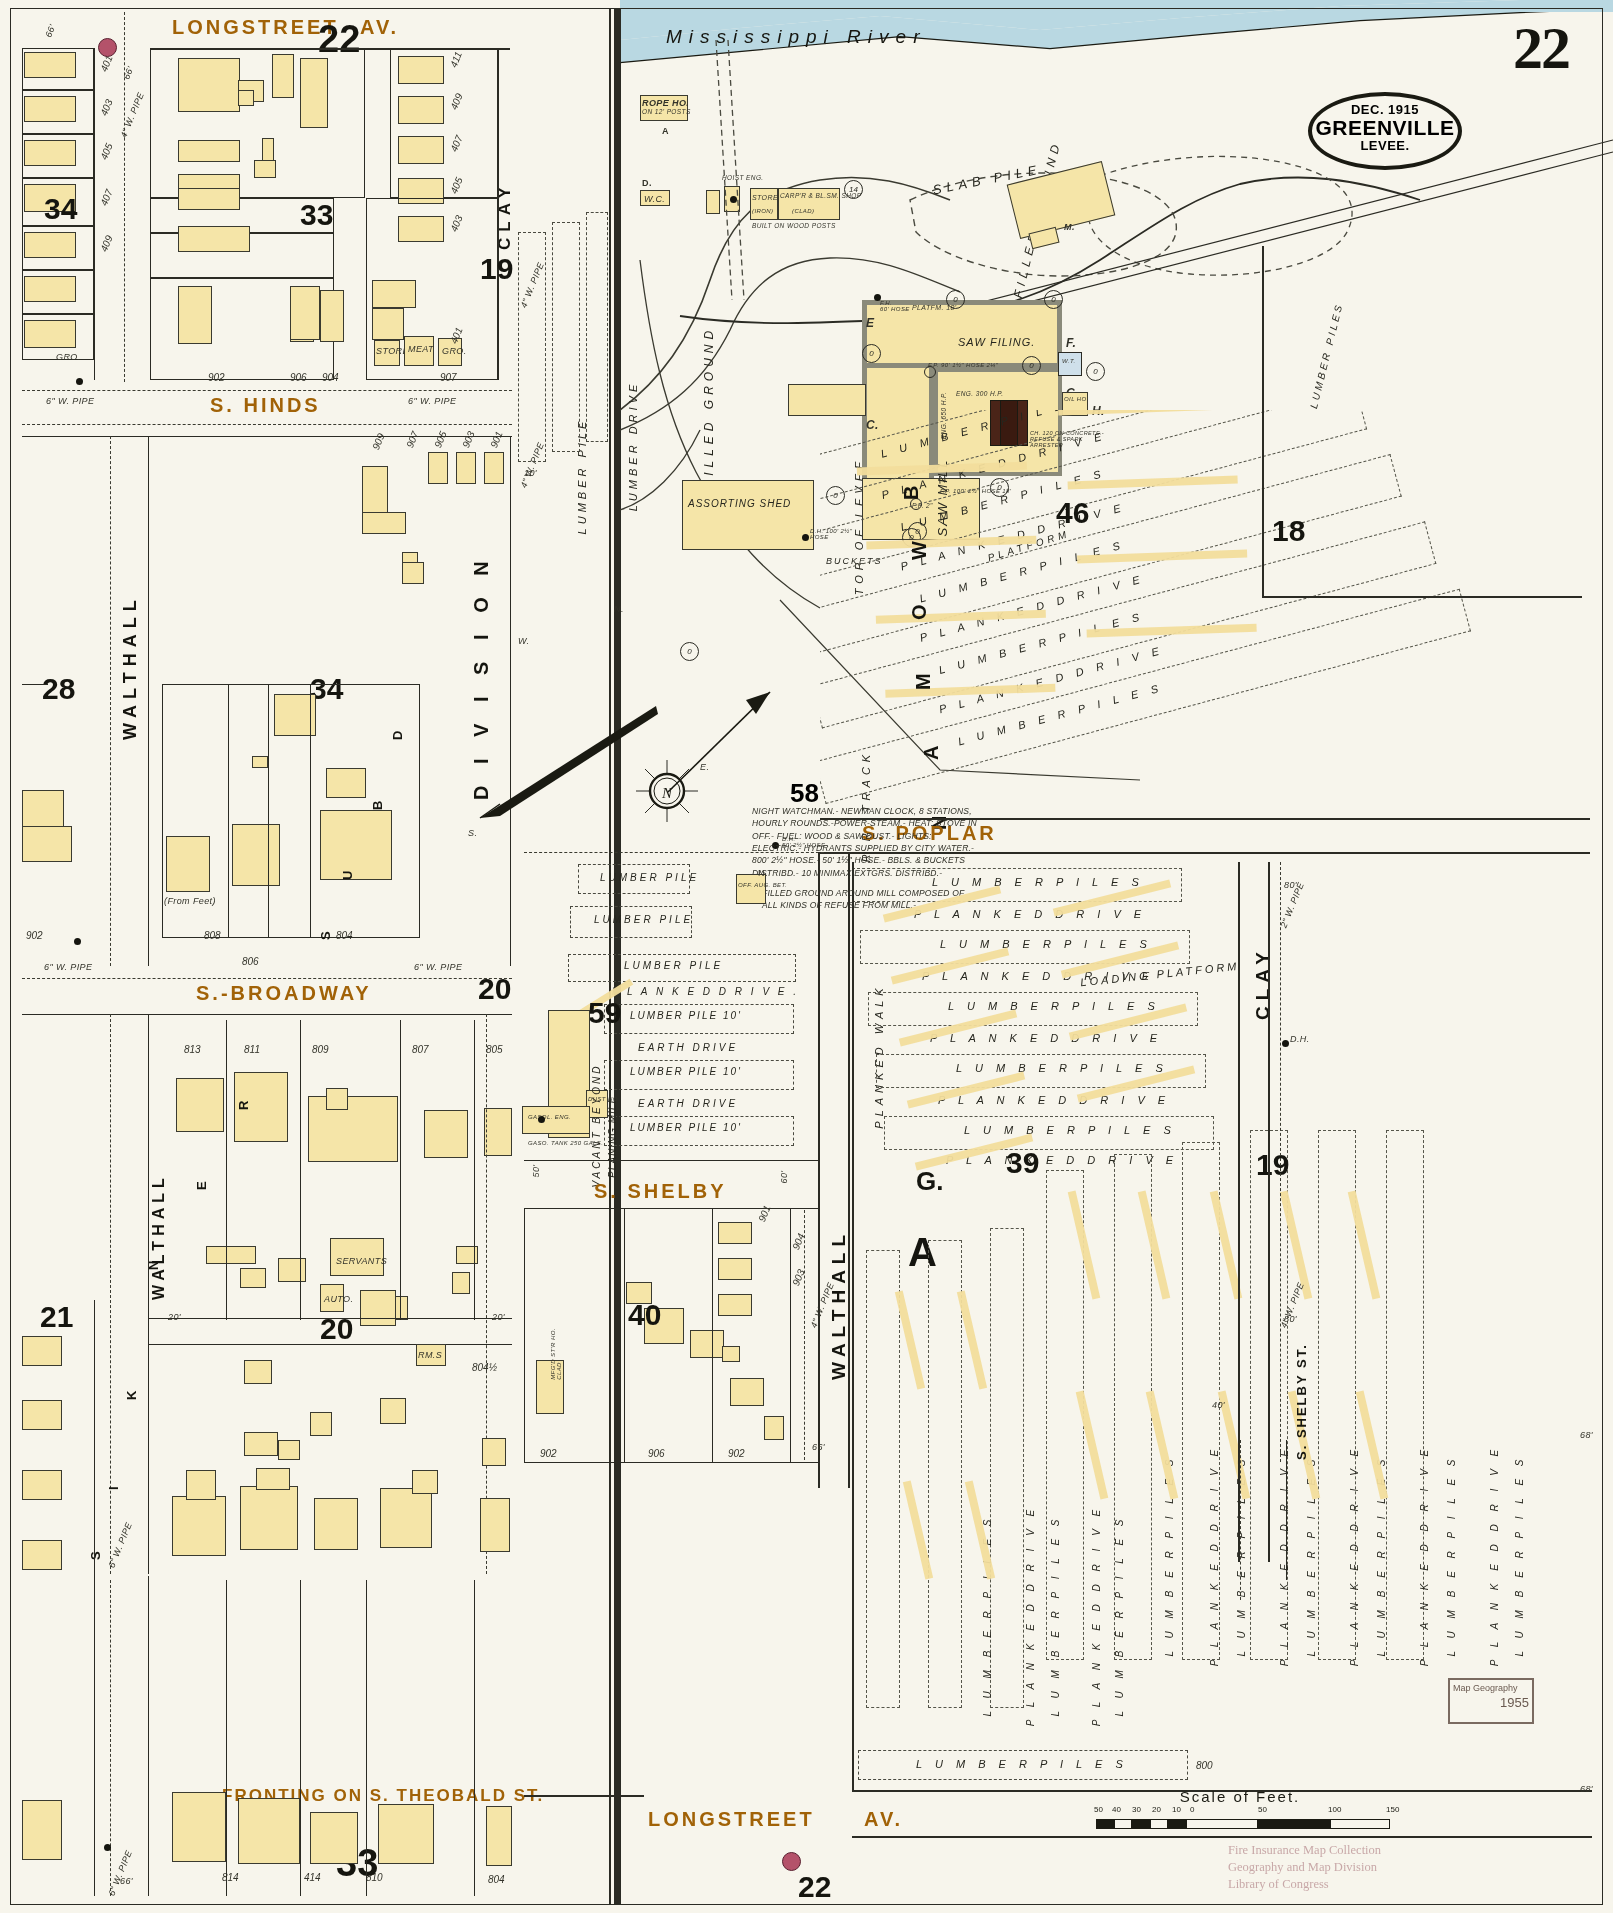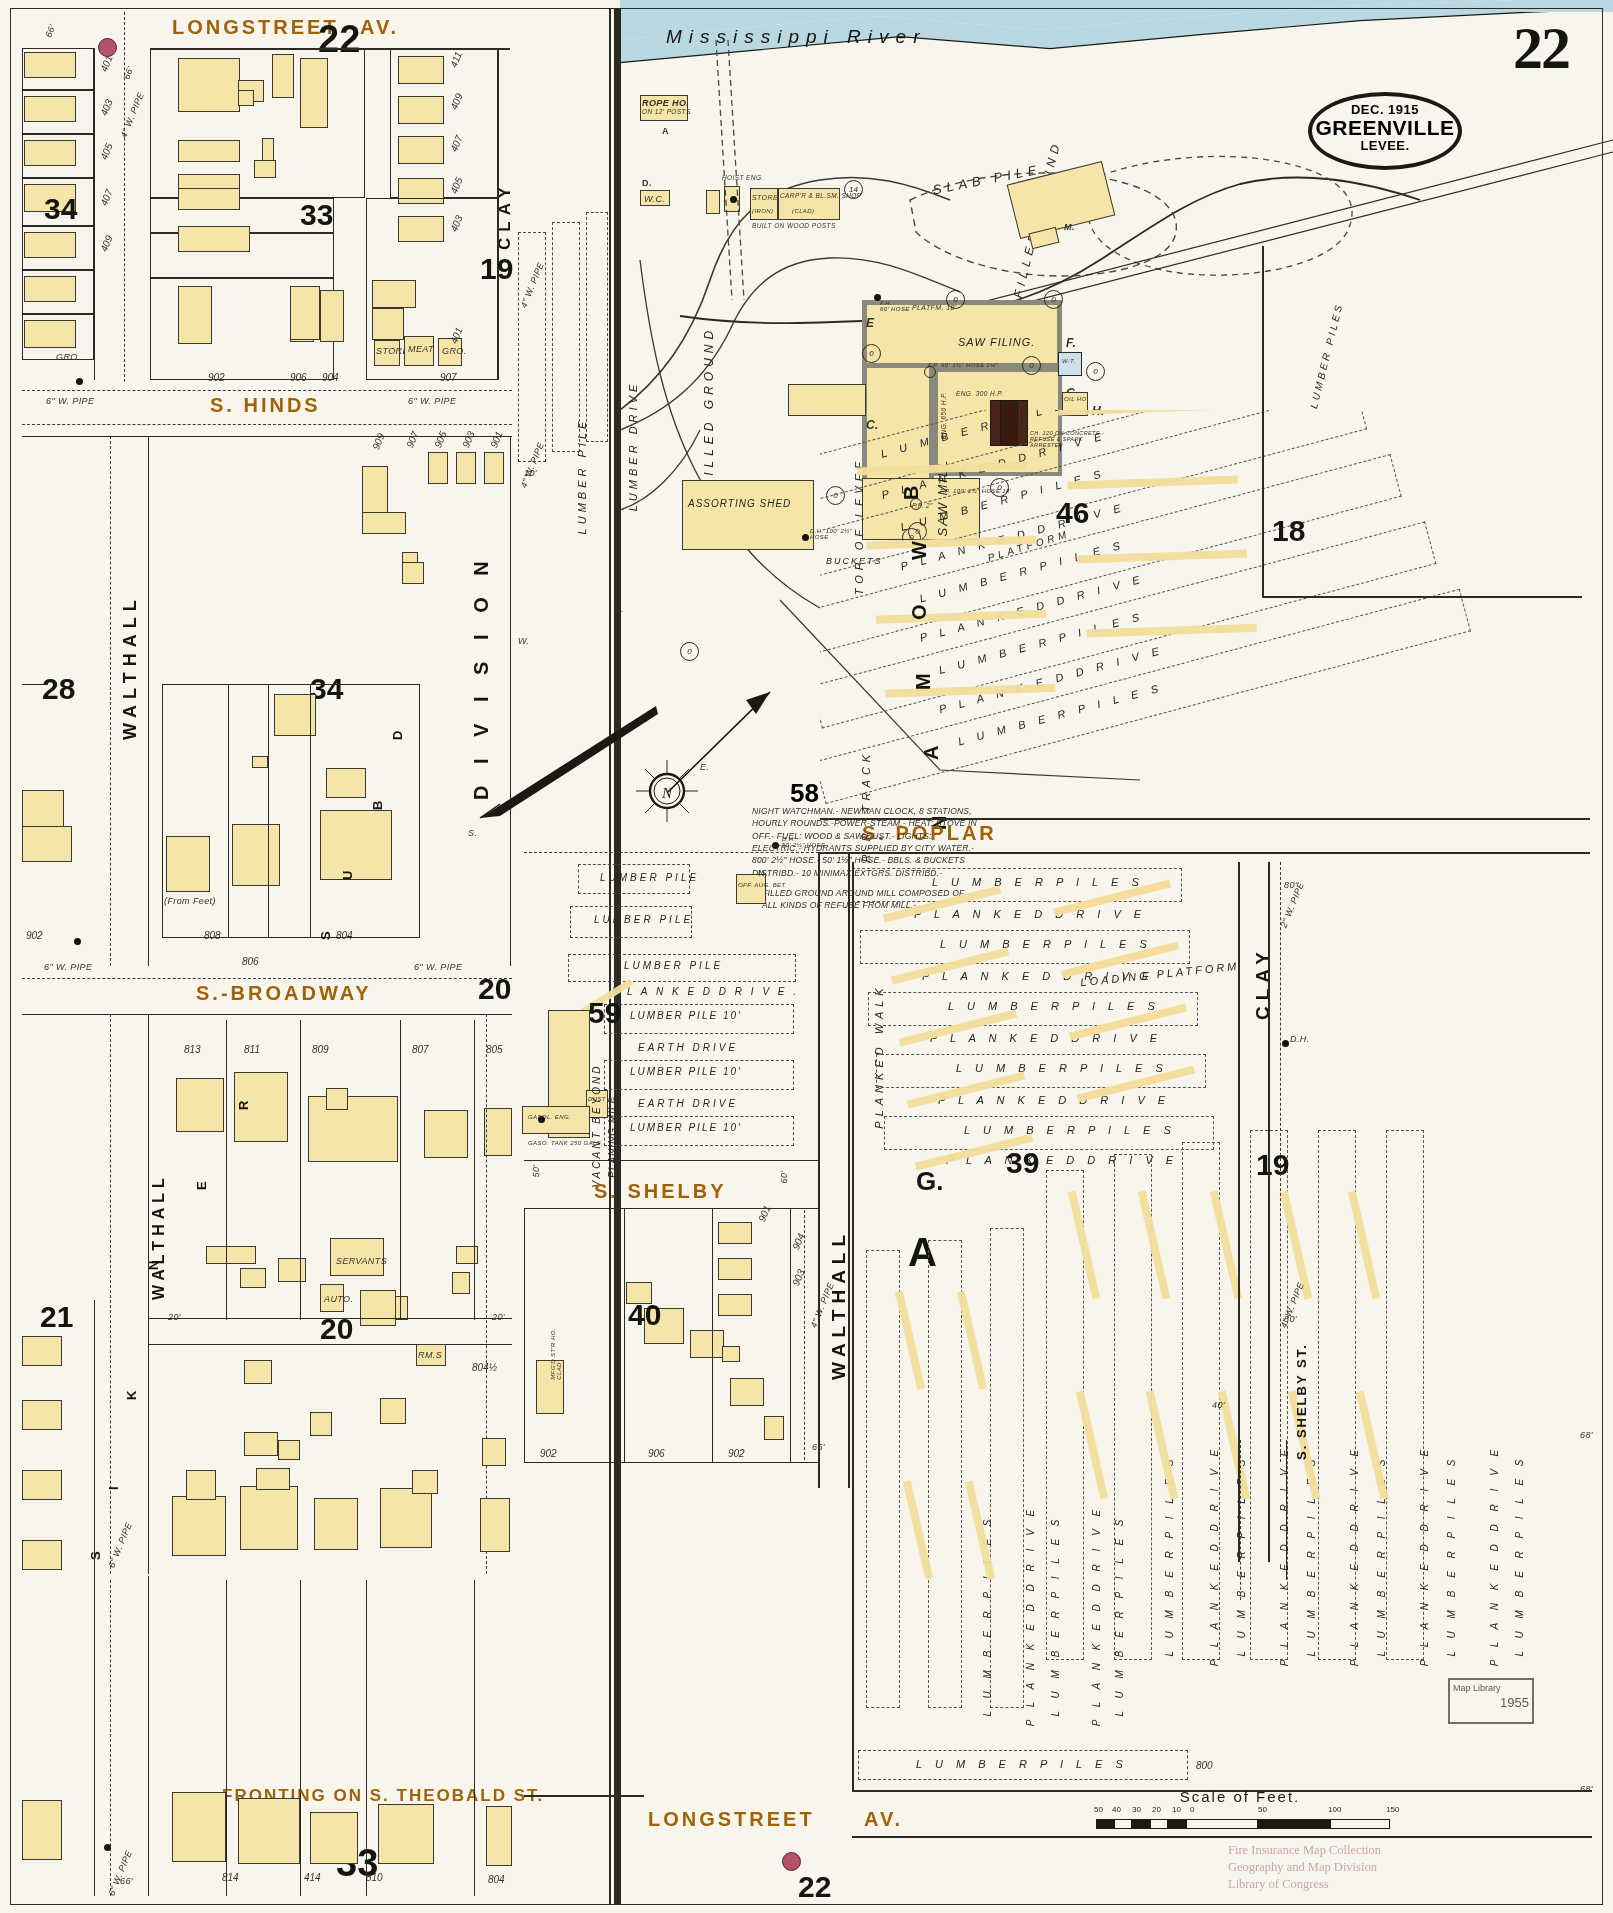--- a/index.html
+++ b/index.html
@@ -820,18 +820,18 @@
       <div class="seg light" style="left:240px;width:60px;"></div>
     </div>
   </div>
 
   <div id="loc">
     <div>Fire Insurance Map Collection</div>
     <div>Geography and Map Division</div>
     <div>Library of Congress</div>
   </div>
   <div id="mapstamp">
-    <div>Map Library</div>
+    <div>Map Geography</div>
     <div style="text-align:right;font-size:13px;">1955</div>
   </div>
 
   <div id="border-outer"></div>
 </div>
 
 </body></html>

